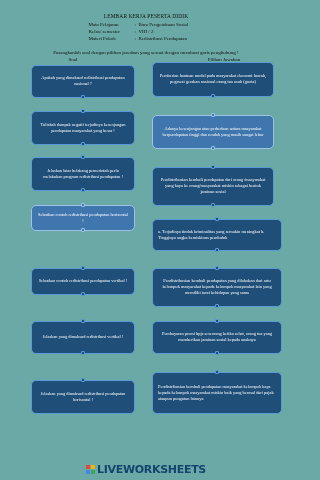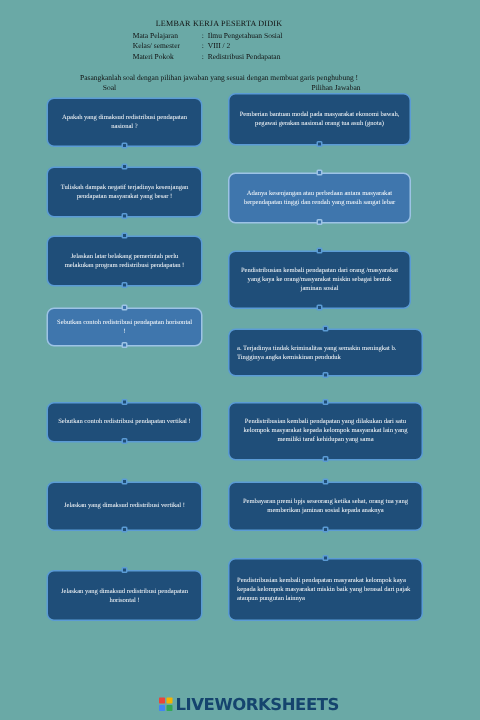--- a/index.html
+++ b/index.html
@@ -114,21 +114,20 @@
 
   
   .footer {
     position: absolute;
     left: 0;
     bottom: 4px;
     width: 292px;
     display: flex;
     align-items: center;
     justify-content: center;
-    padding-left: 20px;
   }
   .lw-mark {
     width: 9px;
     height: 9px;
     margin-right: 2px;
     display: grid;
     grid-template-columns: 1fr 1fr;
     grid-template-rows: 1fr 1fr;
     gap: 0.8px;
     flex: none;

